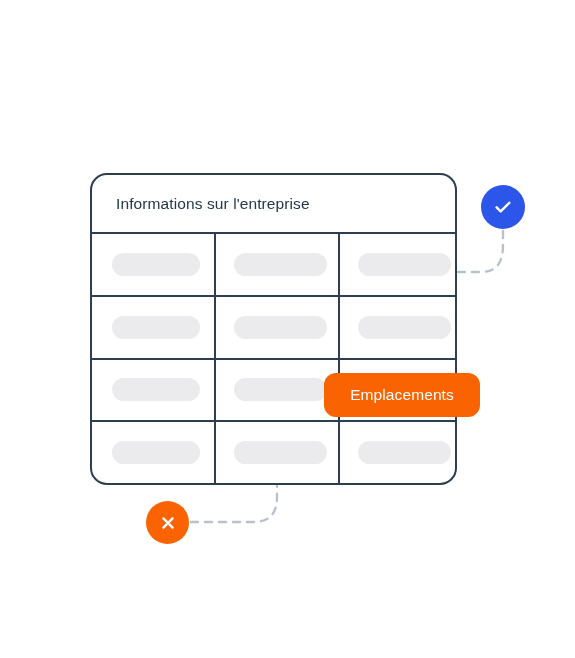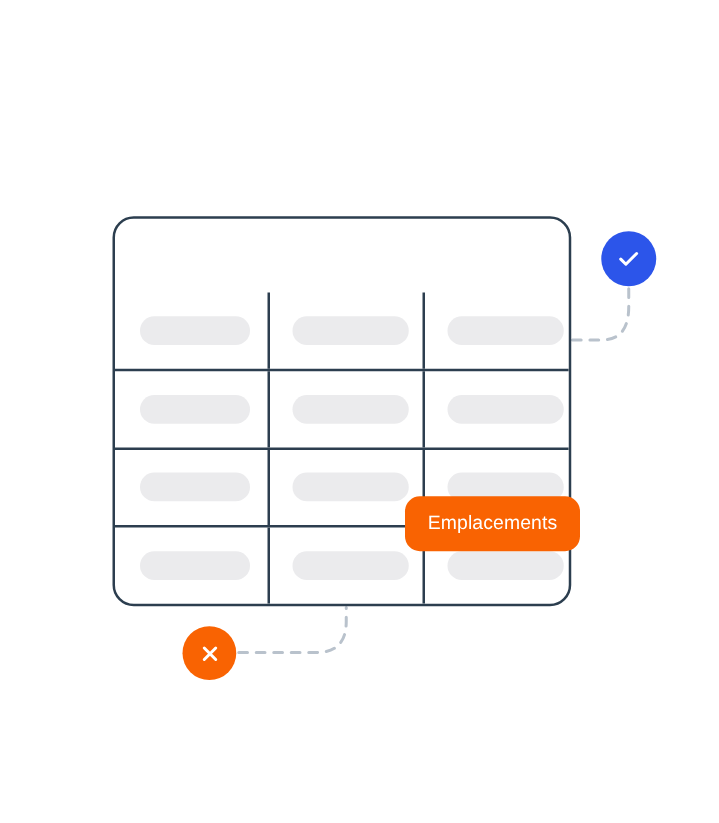--- a/index.html
+++ b/index.html
@@ -125,22 +125,22 @@
     left: 50px;
     top: 275px;
     width: 172px;
     height: 46px;
     background: #2c55ea;
     border-radius: 12px;
   }
 
   #tag-emplacements {
     left: 324px;
-    top: 397px;
-    width: 140px;
+    top: 373px;
+    width: 156px;
     height: 44px;
     background: #f96302;
     border-radius: 12px;
   }
 
   
   .status-badge {
     position: absolute;
     border-radius: 50%;
     display: flex;
@@ -169,20 +169,23 @@
 
 <div id="stage">
 
   <svg id="connectors" viewBox="0 0 575 658" width="575" height="658" aria-hidden="true">
     <path d="M503,231 L503,245 C503,262 497,272 481,272 L452,272" fill="none" stroke="#b9c2cc" stroke-width="2.4" stroke-dasharray="7 7" stroke-linecap="round"></path>
     <path d="M191,522 L253,522 C270,522 277,513 277,497 L277,486" fill="none" stroke="#b9c2cc" stroke-width="2.4" stroke-dasharray="7 7" stroke-linecap="round"></path>
   </svg>
 
   <div id="card">
 
+    <div id="card-header">
+      <span id="card-title">Informations sur l'entreprise</span>
+    </div>
 
     <div id="grid">
 
       <div class="grid-row">
         <div class="grid-cell col-0">
           <div class="placeholder-pill"></div>
         </div>
         <div class="grid-cell col-1">
           <div class="placeholder-pill"></div>
         </div>

